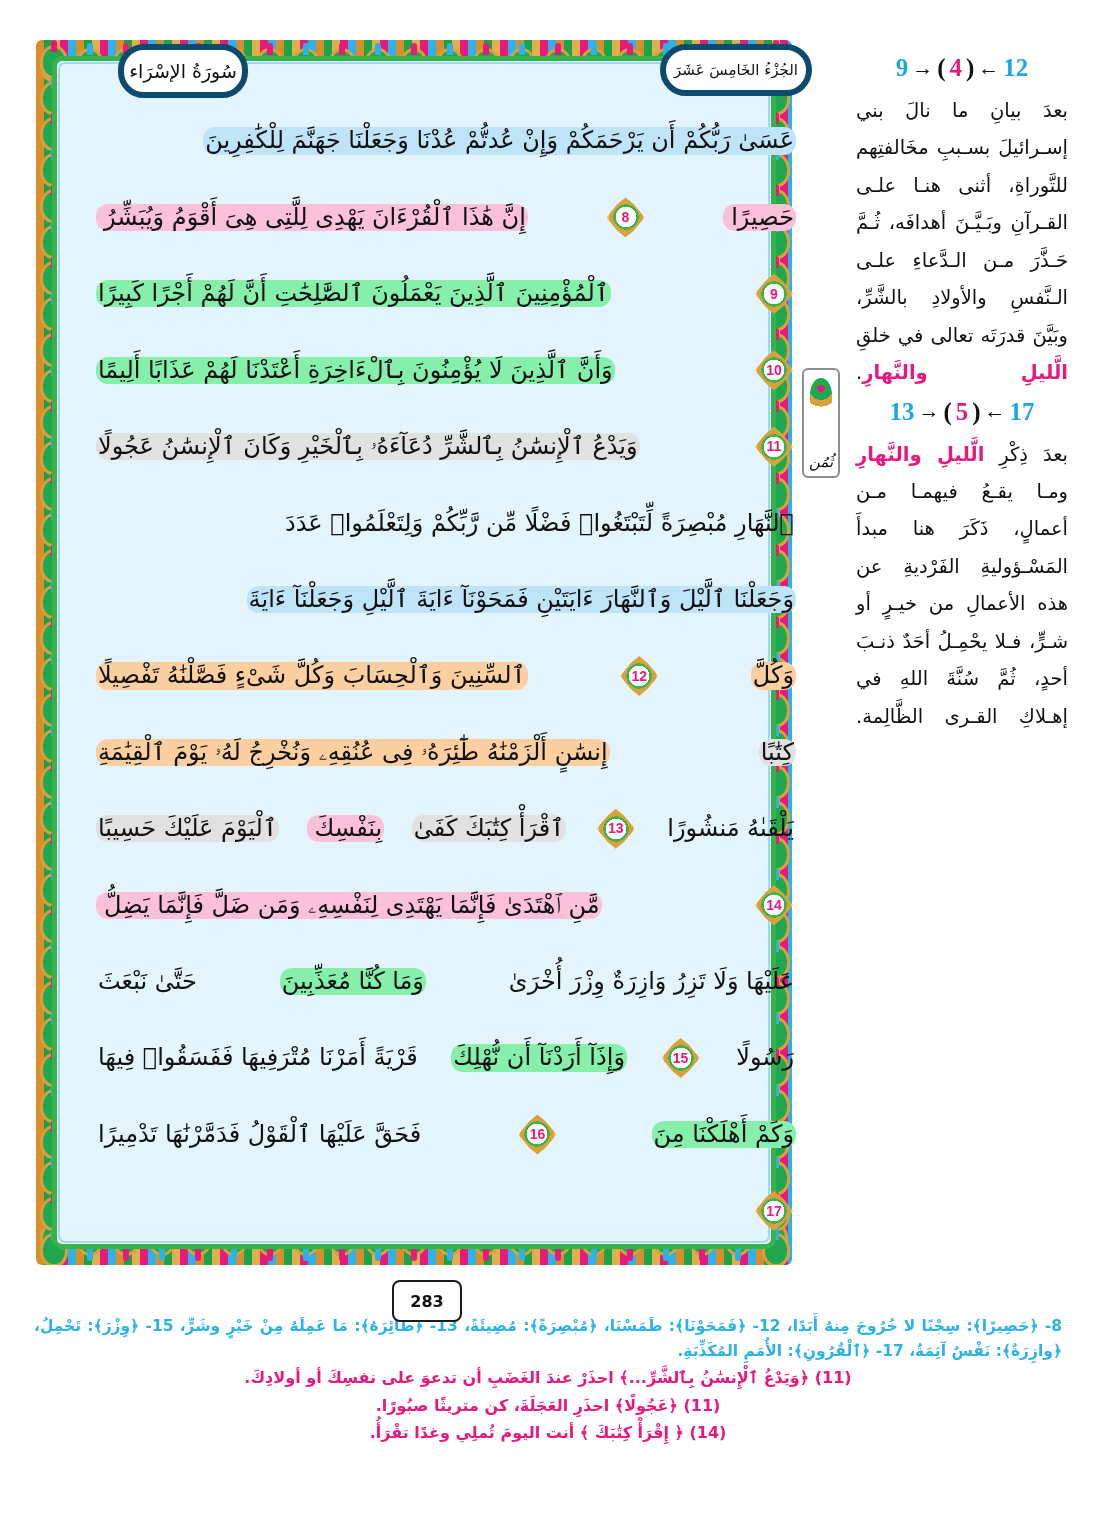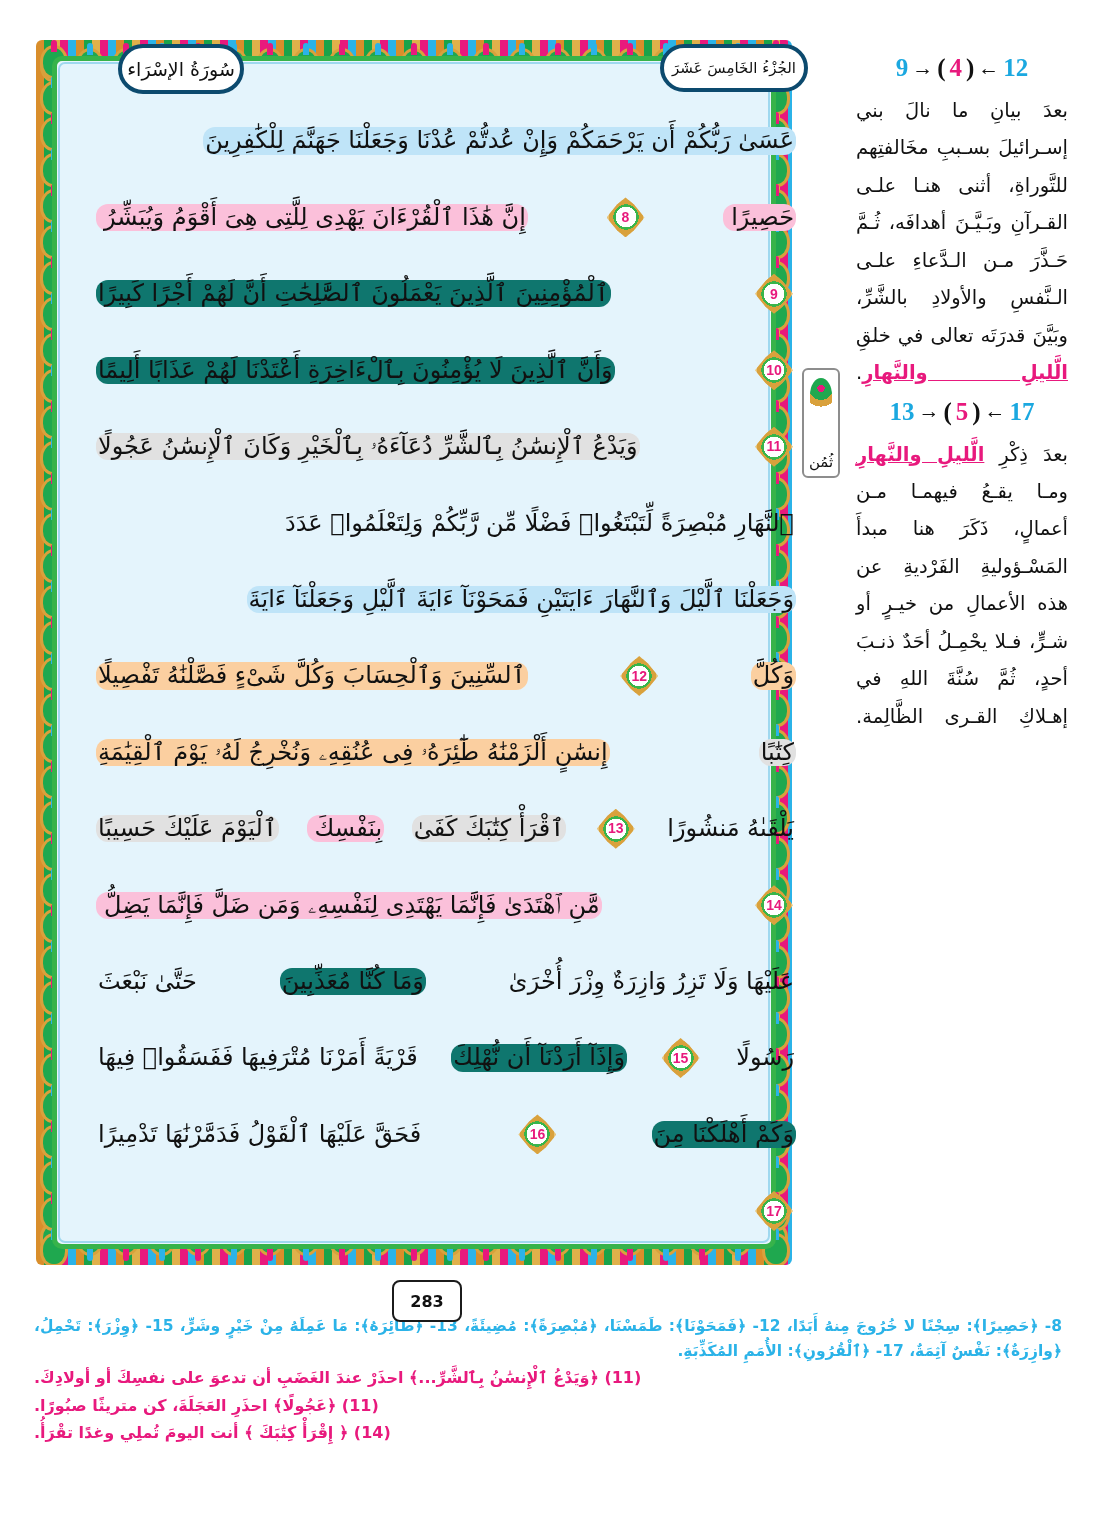--- a/index.html
+++ b/index.html
@@ -55,21 +55,21 @@
   .motif::after{
     content:"";position:absolute;left:15px;top:0px;width:6px;height:12px;
     background:#e8197d;border-radius:3px 3px 0 0;
   }
   .motif.alt::after{background:#2bb3e8;}
   .band.bottom .motif{transform:rotate(180deg);}
   .band.left .motif,.band.right .motif{width:34px;height:36px;}
 
   
   .cartouche{
-    position:absolute;background:#ffffff;border:4px solid #0c4a6e;
+    position:absolute;background:#ffffff;border:6px solid #0c4a6e;
     border-radius:26px;display:flex;align-items:center;justify-content:center;
     font-family:"DejaVu Sans","Liberation Sans",sans-serif;
     color:#111;white-space:nowrap;z-index:6;
   }
   #surah-cartouche{left:118px;top:44px;width:118px;height:42px;font-size:19px;}
   #juz-cartouche{left:660px;top:44px;width:140px;height:40px;font-size:15px;}
 
   
   #page-number{
     position:absolute;left:392px;top:1280px;width:66px;height:38px;
@@ -88,21 +88,21 @@
     position:relative;display:flex;flex-direction:row;align-items:center;
     justify-content:space-between;
     direction:rtl;white-space:nowrap;
     font-size:24px;line-height:1.05;color:#111;
     font-family:"DejaVu Sans","Liberation Serif",serif;
     height:58px;
   }
   .seg{padding:1px 2px;border-radius:12px;}
   .hl-blue{background:#bfe4f8;}
   .hl-pink{background:#fbc0da;padding-left:8px;}
-  .hl-yellow{background:#0f766e;}
+  .hl-yellow{background:#86efac;}
   .hl-gray{background:#e1e1e1;}
   .hl-orange{background:#fbcfa0;}
   .hl-none{background:transparent;}
 
   
   .ayah-mark{
     flex:0 0 auto;width:38px;height:40px;margin:0 3px;position:relative;
     display:inline-flex;align-items:center;justify-content:center;
   }
   .ayah-mark .petal{
@@ -117,21 +117,21 @@
     font-family:"Liberation Sans",sans-serif;
   }
 
   
   #thumun-marker{
     position:absolute;left:802px;top:368px;width:38px;height:110px;
     background:#ffffff;border:2px solid #8d8d8d;border-radius:6px;
     display:flex;align-items:flex-end;justify-content:center;
     padding-bottom:6px;box-sizing:border-box;z-index:7;
   }
-  #thumun-marker .glyph{font-size:15px;color:#111;line-height:1.0;text-align:right;}
+  #thumun-marker .glyph{font-size:15px;color:#111;line-height:1.0;text-align:right;font-style:italic;}
   #thumun-marker .cap{
     position:absolute;left:50%;top:8px;transform:translateX(-50%);
     width:22px;height:34px;
     background:radial-gradient(circle at 50% 30%,#e8197d 0 14%,#1fa84f 14% 45%,#d9a13c 45% 70%,transparent 70%);
     border-radius:50% 50% 30% 30%;
   }
 
   
   #sidebar{
     position:absolute;left:856px;top:48px;width:212px;height:1215px;
@@ -144,38 +144,38 @@
     font-family:"Liberation Serif",serif;
   }
   .nav-num{color:#1ba8e0;}
   .nav-center{color:#e8197d;}
   .nav-paren{color:#111;}
   .nav-arrow{color:#111;font-size:21px;}
   .commentary{
     font-size:19.5px;line-height:1.92;color:#111;text-align:justify;
     text-align-last:justify;
   }
-  .kw{color:#e8197d;font-weight:bold;text-decoration:underline;}
+  .kw{color:#e8197d;font-weight:bold;}
 
   
   #footnotes{
     position:absolute;left:34px;top:1314px;width:1028px;
     direction:rtl;z-index:5;
   }
   .fn-lex{
     color:#2bb3e8;font-size:15.5px;line-height:1.62;font-weight:bold;
     text-align:justify;text-align-last:right;
     font-family:"DejaVu Sans","Liberation Serif",serif;
   }
   .fn-guide{
     color:#e8197d;font-size:16px;line-height:1.72;font-weight:bold;
     text-align:left;direction:rtl;
     font-family:"DejaVu Sans","Liberation Serif",serif;
   }
-  .fn-guide div{}
+  .fn-guide div{text-align:center;}
 </style>
 </head>
 <body>
 
 <div class="page">
 
   <div class="frame"></div>
   <div class="band top" id="band-top">
       <div class="motif"></div>
       <div class="motif alt"></div>

